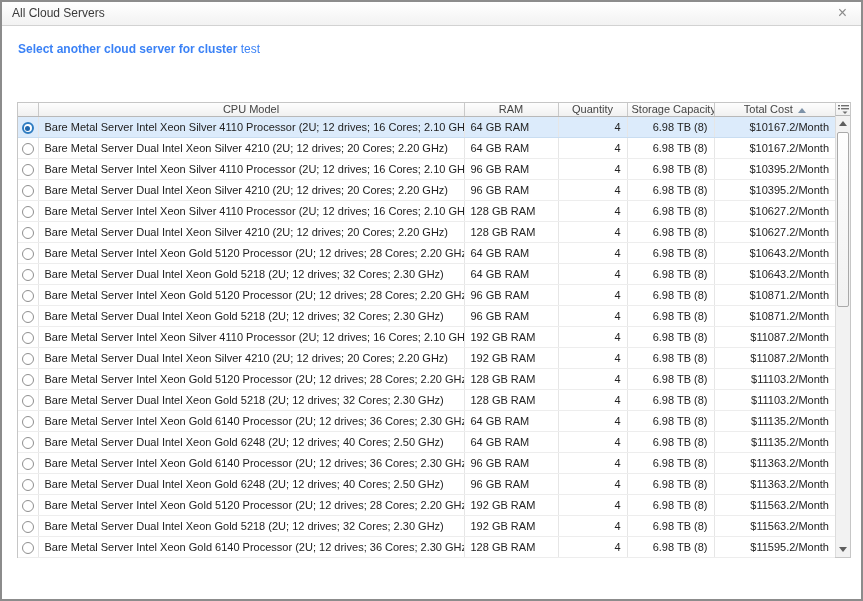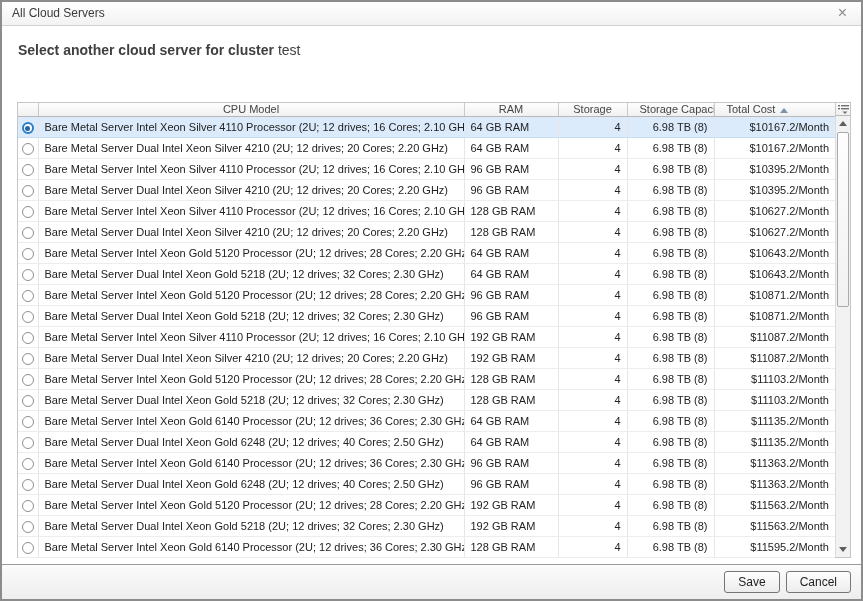--- a/index.html
+++ b/index.html
@@ -19,21 +19,21 @@
     line-height:23px; padding-left:10px;
     font-size:12px; color:#3a3a3a;
   }
   .close-btn {
     position:absolute; right:12px; top:0; height:23px; line-height:22px;
     font-size:16px; color:#8b8b8b; cursor:pointer; padding:0 2px;
   }
 
   
   .heading {
-    position:absolute; left:16px; top:40px; font-size:14px; color:#404040;
+    position:absolute; left:16px; top:40px; font-size:12px; color:#3b82f6;
   }
   .heading b { font-weight:bold; }
   .heading .cluster-name { font-weight:normal; }
   .description {
     position:absolute; left:16px; top:66px; right:16px;
     font-size:12px; color:#333333;
   }
 
   
   .grid-wrap {
@@ -45,24 +45,24 @@
   col.c-cpu     { width:426px; }
   col.c-ram     { width:94px; }
   col.c-qty     { width:69px; }
   col.c-storage { width:87px; }
   col.c-cost    { width:121px; }
 
   thead th {
     height:13px; font-size:11px; font-weight:normal; color:#444444;
     background:linear-gradient(#fdfdfd,#f0f0f0);
     border-bottom:1px solid #b8b8b8; border-right:1px solid #c9c9c9;
-    text-align:center; white-space:nowrap; overflow:hidden; padding:0 12px;
+    text-align:center; white-space:nowrap; overflow:hidden; padding:0 4px;
     line-height:13px;
   }
-  thead th.h-cost { text-align:left; }
+  thead th.h-cost { text-align:center; }
   thead th:last-child { border-right:none; }
 
   tbody td {
     height:21px; font-size:11px; color:#222222; background:#ffffff;
     border-bottom:1px solid #ededed; border-right:1px solid #e6e6e6;
     white-space:nowrap; overflow:hidden; padding:0 6px; line-height:20px;
   }
   tbody td:last-child { border-right:none;margin-left:12px; }
   td.cell-radio { text-align:center; padding:0; }
   td.cell-cpu, td.cell-ram { text-align:left; }
@@ -158,21 +158,21 @@
           <col class="c-ram">
         <col class="c-qty">
           <col class="c-storage">
           <col class="c-cost">
       </colgroup>
       <thead>
         <tr>
           <th></th>
           <th>CPU Model</th>
           <th>RAM</th>
-          <th>Storage</th>
+          <th>Quantity</th>
           <th>Storage Capacity</th>
           <th class="h-cost"><span>Total Cost</span><span class="sort-asc"></span></th>
         </tr>
       </thead>
       <tbody>
           <tr class="selected">
     <td class="cell-radio"><input type="radio" name="server" class="radio" checked="" style=""></td>
     <td class="cell-cpu">Bare Metal Server Intel Xeon Silver 4110 Processor (2U; 12 drives; 16 Cores; 2.10 GHz)</td>
     <td class="cell-ram">64 GB RAM</td>
     <td class="cell-qty">4</td>
@@ -357,18 +357,14 @@
             <span class="tri-up"></span>
           </div>
         <div class="scroll-thumb"></div>
         <div class="scroll-btn down">
             <span class="tri-down"></span>
           </div>
       </div>
     </div>
   </div>
 
-  <div class="footer">
-    <button class="btn">Save</button>
-    <button class="btn">Cancel</button>
-  </div>
 
 </div>
 
 </body></html>

